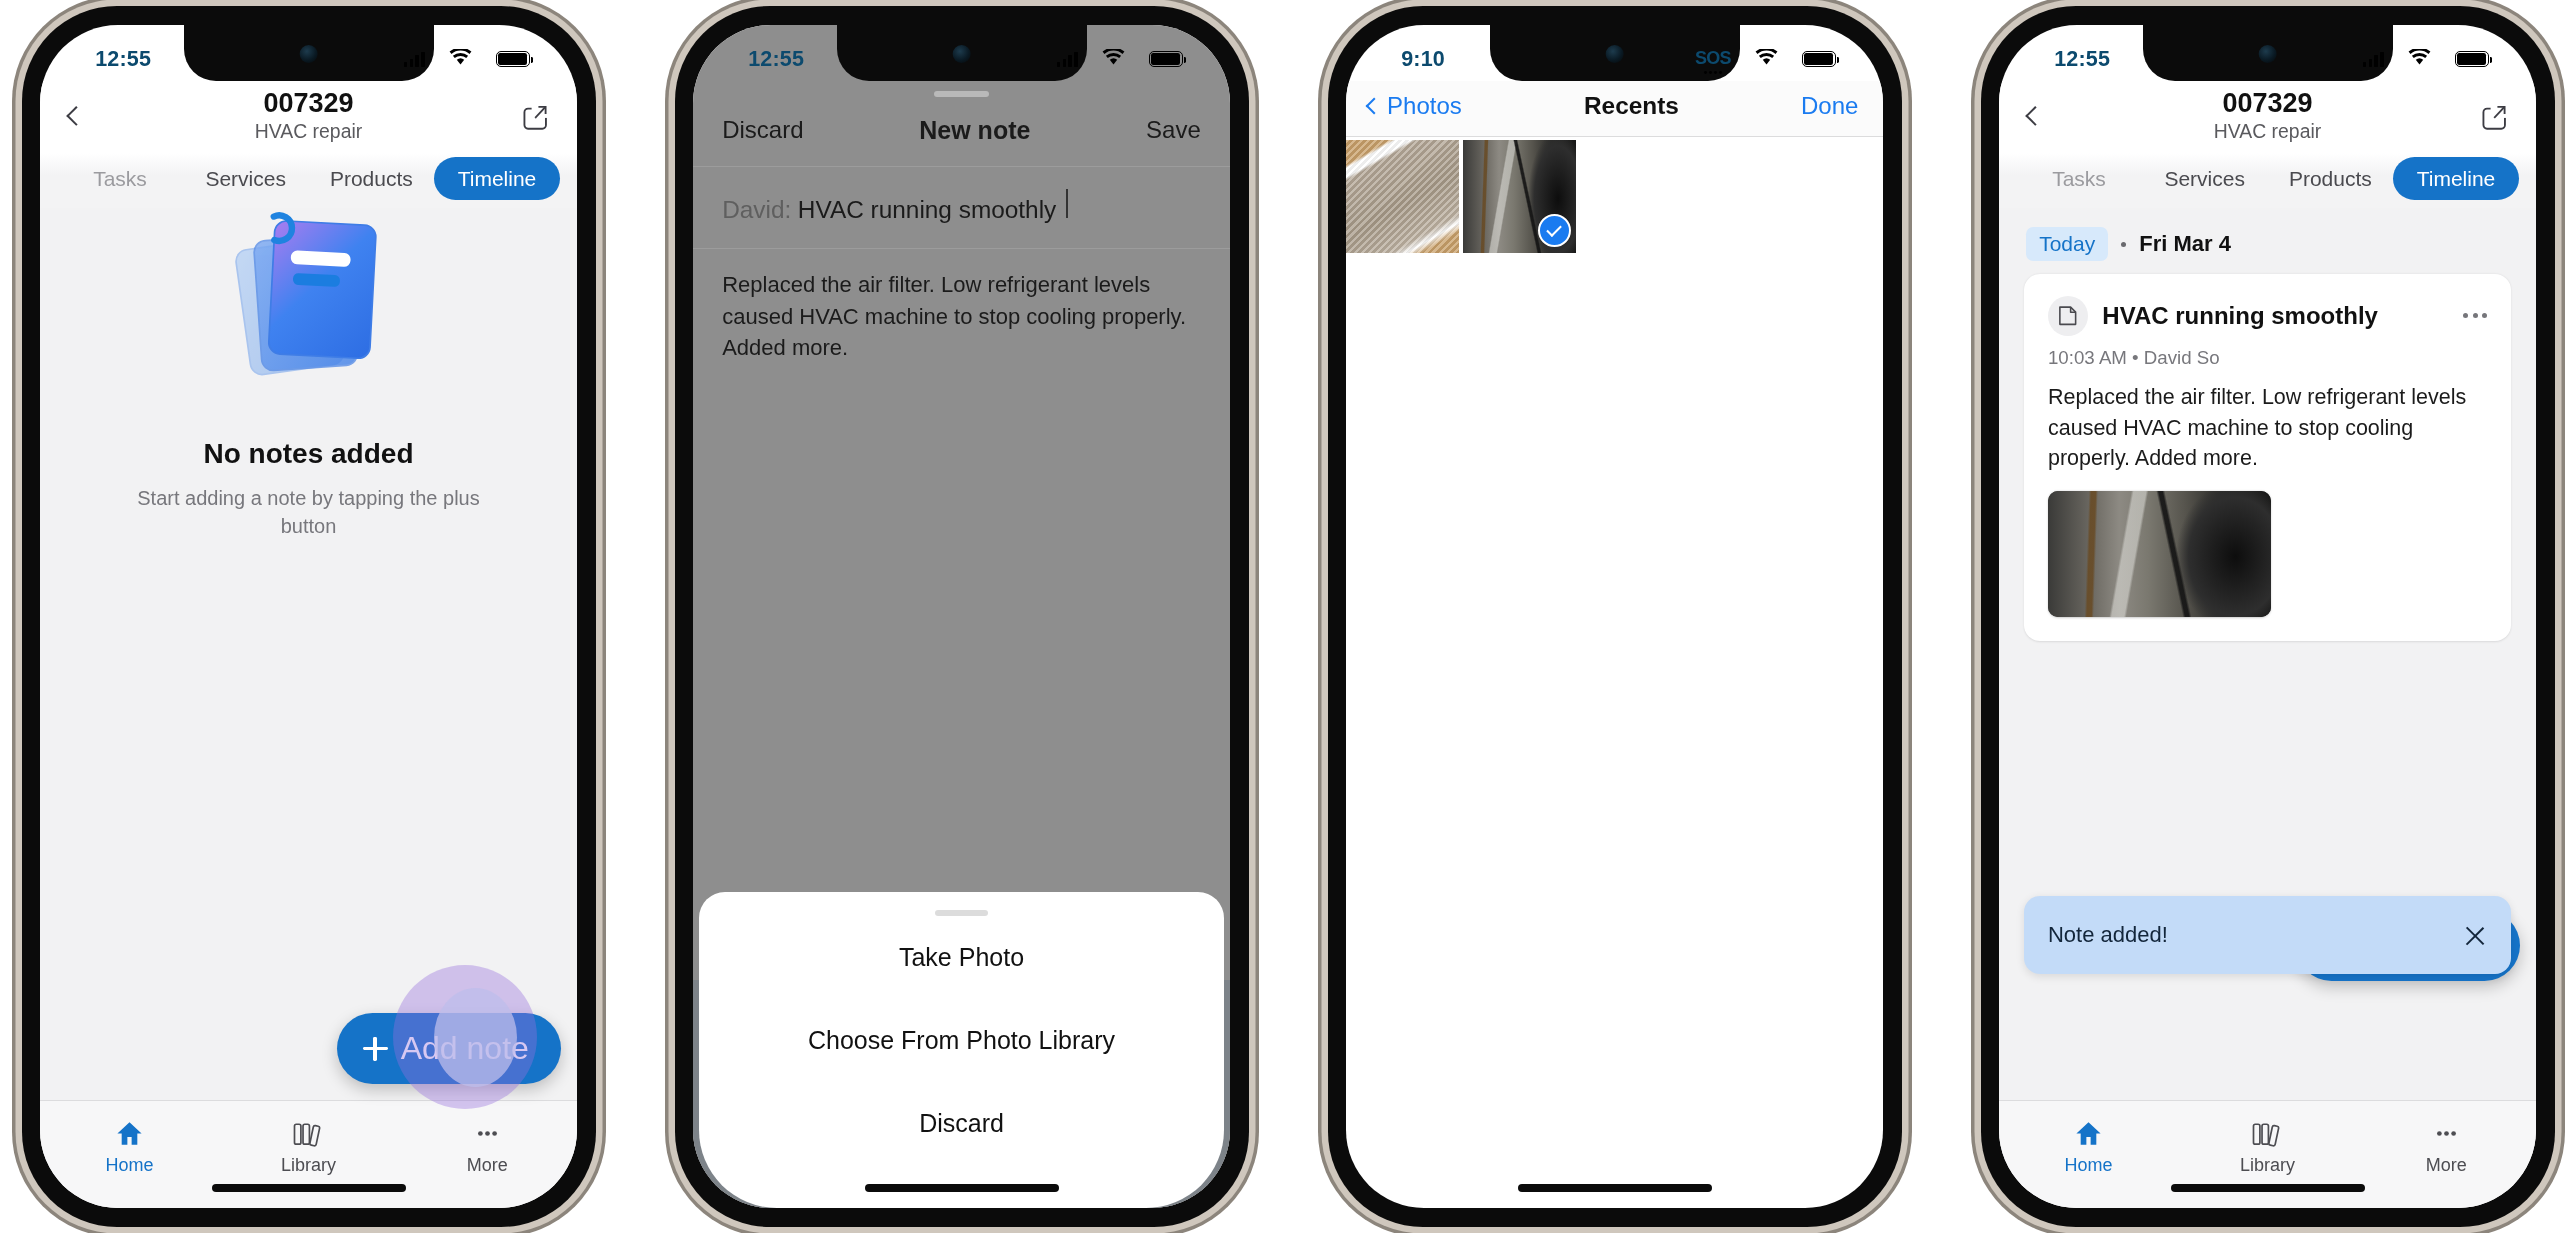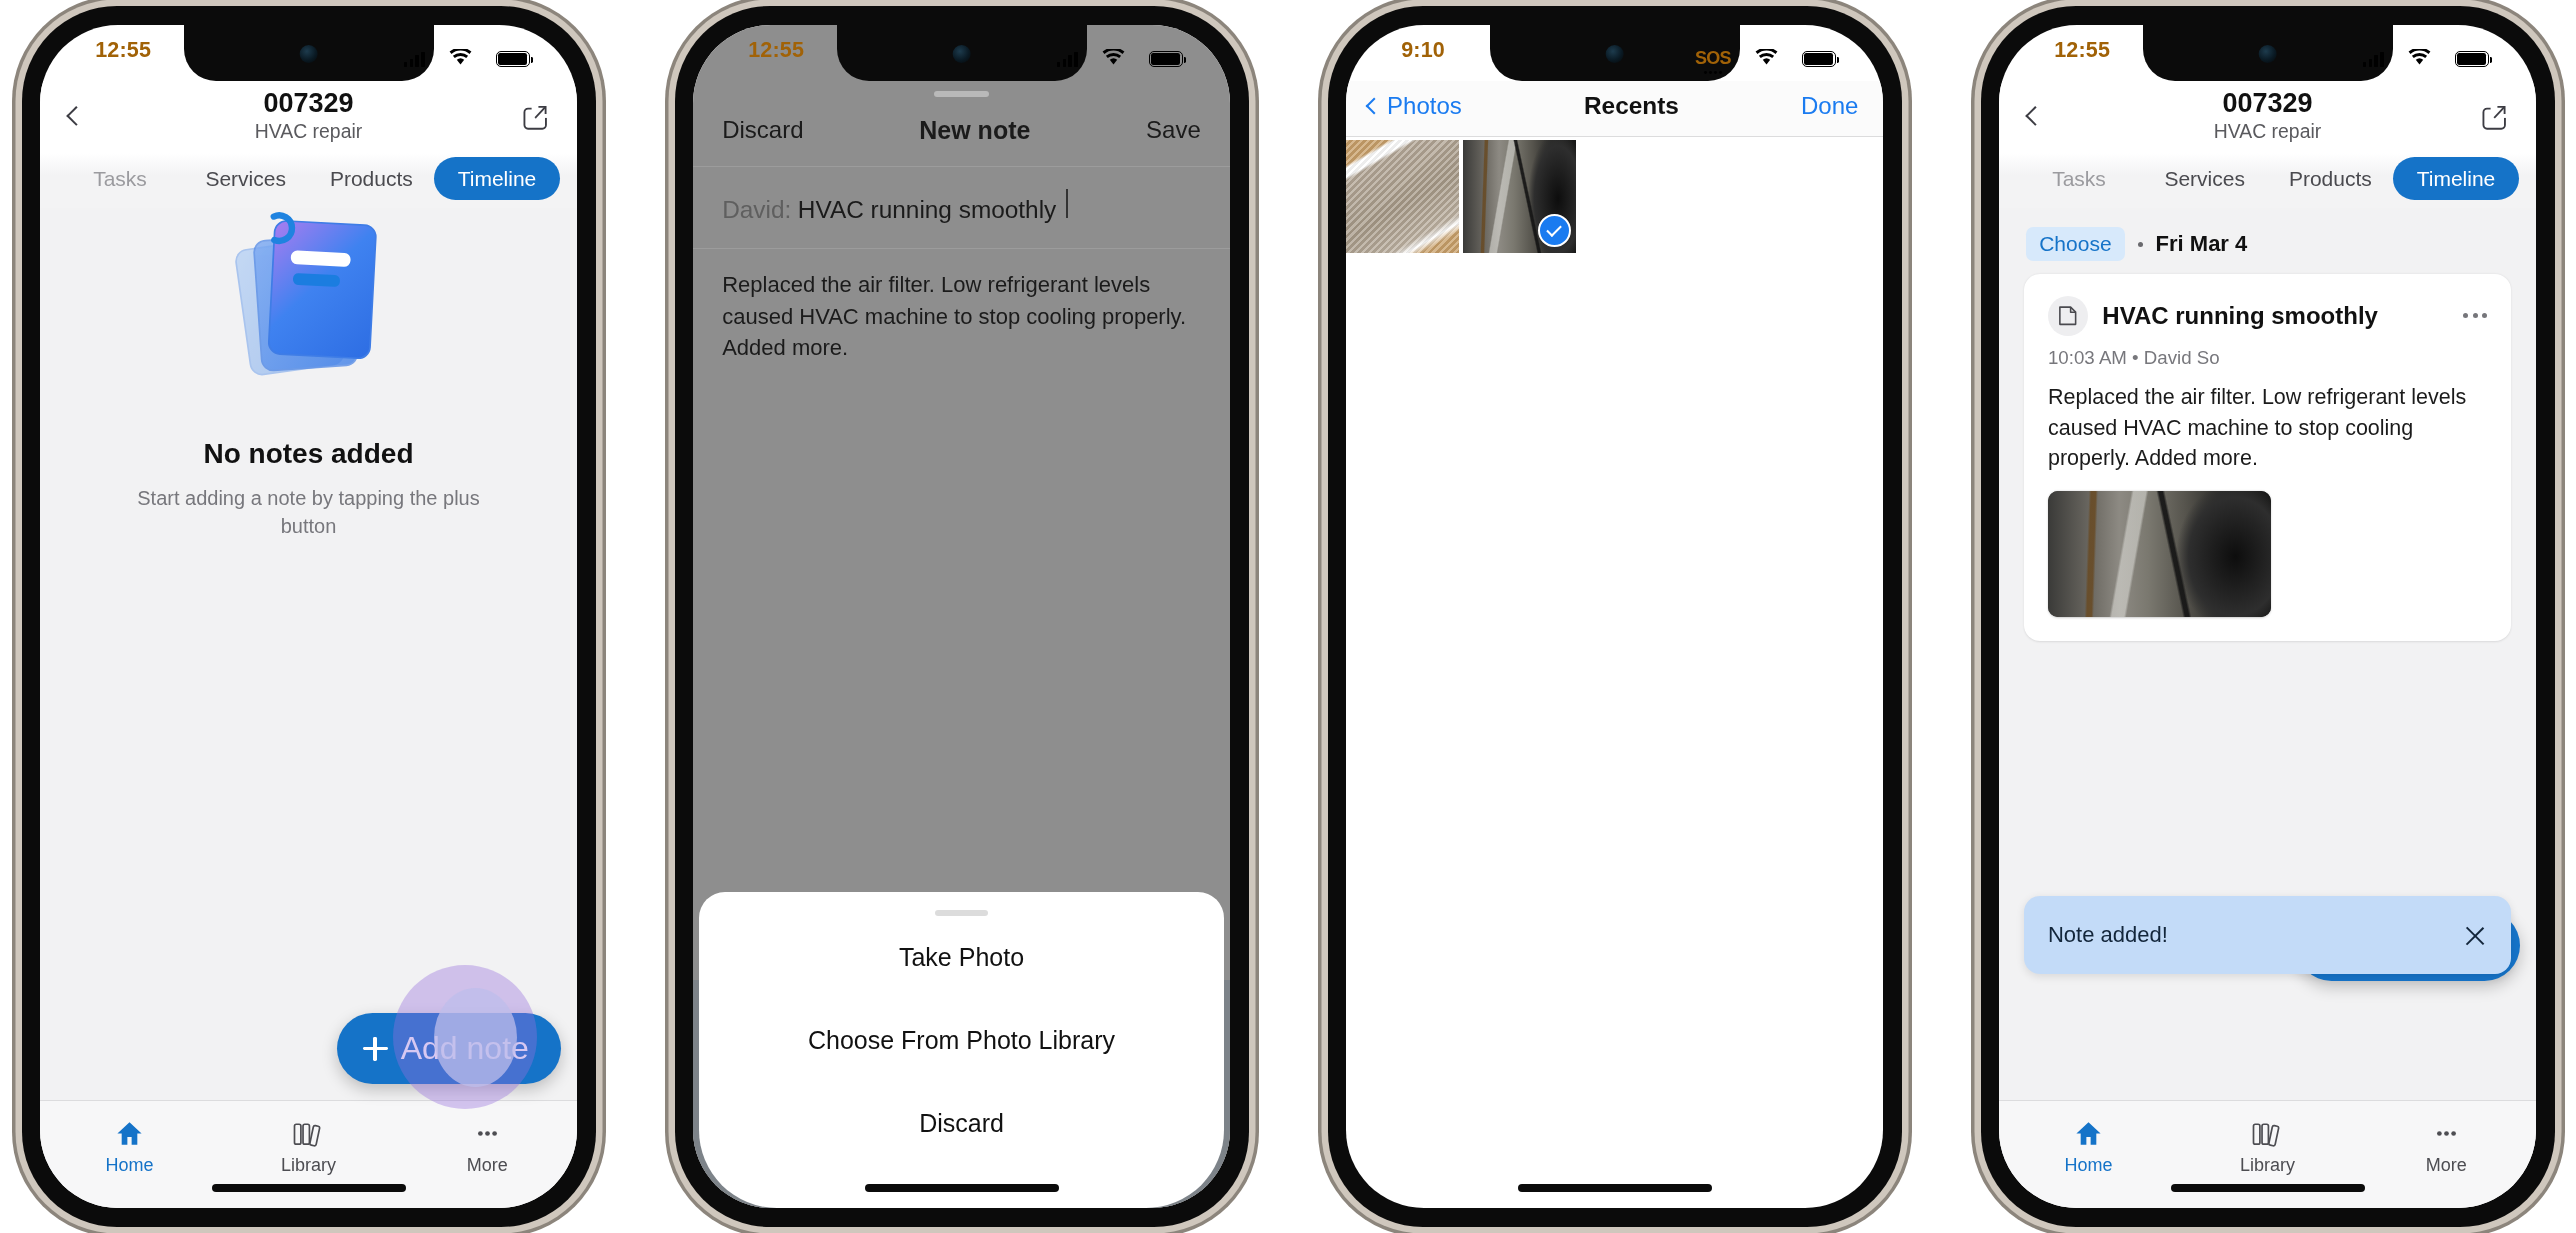--- a/index.html
+++ b/index.html
@@ -47,26 +47,26 @@
   .camera {
     position: absolute;
     top: 20px; left: 50%; transform: translateX(-50%);
     width: 18.7px; height: 18.7px; border-radius: 50%;
     background: radial-gradient(circle at 40% 35%, #1d3b4d 0%, #0a1a24 55%, #050505 100%);
     z-index: 41;
   }
   .statusbar {
     position: relative;
     height: 56px;
-    display: flex; 
+    display: flex; align-items: center;
     justify-content: space-between;
     padding: 13px 47px 0 55px;
     z-index: 45;
     font-size: 21.5px; font-weight: bold;
-    color: #a16207;
+    color: #0c4a6e;
     letter-spacing: 0.2px;
   }
   .status-right { display: flex; align-items: center; gap: 24px; }
   .bars { display: flex; align-items: flex-end; gap: 2.2px; height: 15px; }
   .bars i { display: block; width: 3.6px; background: #000; border-radius: 0.7px; }
   .bars i:nth-child(1) { height: 5px; }
   .bars i:nth-child(2) { height: 8px; }
   .bars i:nth-child(3) { height: 11.5px; }
   .bars i:nth-child(4) { height: 15px; }
   .sos { font-size: 18px; font-weight: 700; letter-spacing: -0.7px; line-height: 1; }
@@ -638,21 +638,21 @@
 
       <div class="tabs">
         <span class="tab muted">Tasks</span>
         <span class="tab">Services</span>
         <span class="tab">Products</span>
         <span class="tab active">Timeline</span>
       </div>
 
       <div class="content">
         <div class="day-row">
-          <span class="today-pill">Choose</span>
+          <span class="today-pill">Today</span>
           <span class="day-dot"></span>
           <span class="day-label">Fri Mar 4</span>
         </div>
 
         <div class="note-card">
           <div class="nc-head">
             <span class="nc-icon">
               <svg width="21.5" height="21.5" viewBox="0 0 30 30">
                   <path d="M4 3h15l7 7v17H4z" fill="none" stroke="#4a4a4f" stroke-width="2.2" stroke-linejoin="round"></path>
                   <path d="M19 3v7h7" fill="none" stroke="#4a4a4f" stroke-width="2.2" stroke-linejoin="round"></path>

